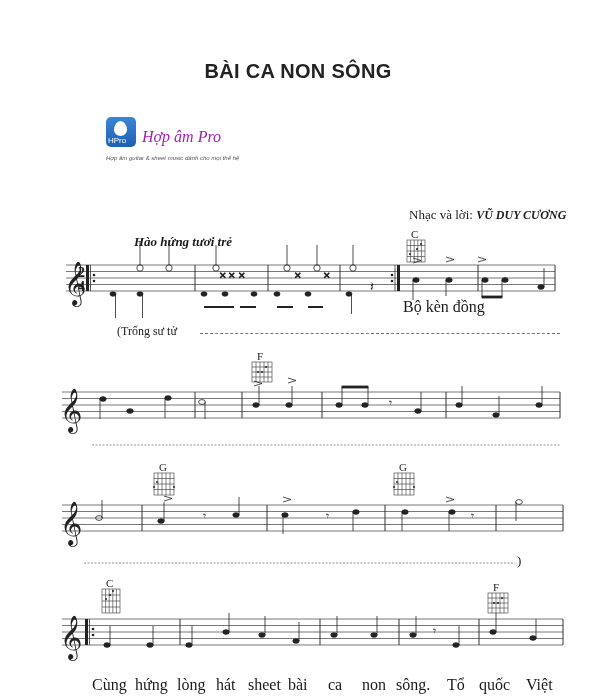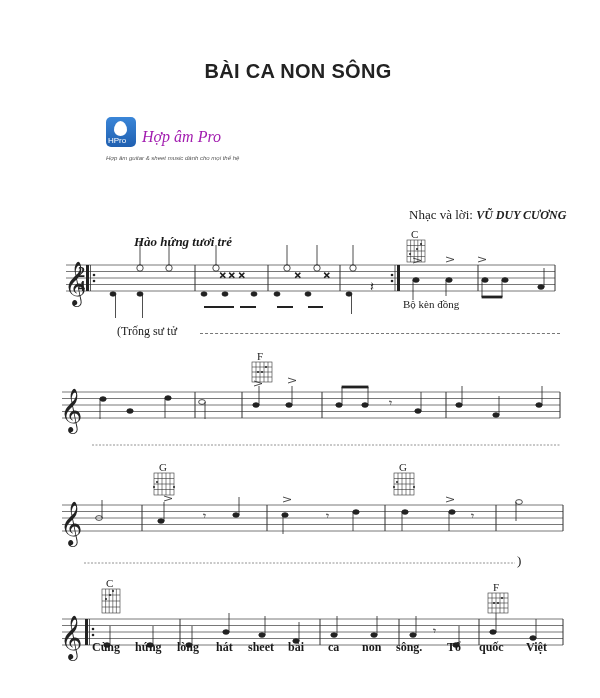--- a/index.html
+++ b/index.html
@@ -7,22 +7,22 @@
   .abs{position:absolute;}
   .title{left:0;width:596px;top:60px;text-align:center;font-family:"Liberation Sans",sans-serif;font-weight:bold;font-size:20px;letter-spacing:0.3px;color:#222;}
   .logo-box{left:106px;top:117px;width:30px;height:30px;border-radius:5px;background:linear-gradient(#3a86d8,#1f5fb0);}
   .logo-drop{left:114px;top:121px;width:13px;height:15px;background:#fff;border-radius:50% 50% 50% 50% / 60% 60% 40% 40%;}
   .logo-text{left:108px;top:136px;font-family:"Liberation Sans",sans-serif;font-size:8px;font-weight:normal;color:#fff;}
   .brand{left:142px;top:128px;font-family:"Liberation Serif",serif;font-style:italic;font-size:16px;color:#a21caf;}
   .tagline{left:106px;top:155px;font-family:"Liberation Sans",sans-serif;font-style:italic;font-size:6px;color:#555;}
   .credit{left:385px;top:207px;font-size:13px;color:#222;margin-left:24px;}
   .credit b{font-style:italic;font-size:12px;}
   .tempo{left:134px;top:234px;font-style:italic;font-weight:bold;font-size:13px;}
-  .instr{font-size:11px;}
-  .lyric{font-weight:bold;font-size:12px;top:640px;}
+  .instr{font-size:16px;}
+  .lyric{font-weight:normal;font-size:16px;top:676px;}
   .drum{left:117px;top:324px;font-weight:normal;font-size:12px;}
   svg{position:absolute;left:0;top:0;}
 </style>
 </head>
 <body>
 
 <div class="abs title">BÀI CA NON SÔNG</div>
 
 <div>
   <div class="abs logo-box"></div>

